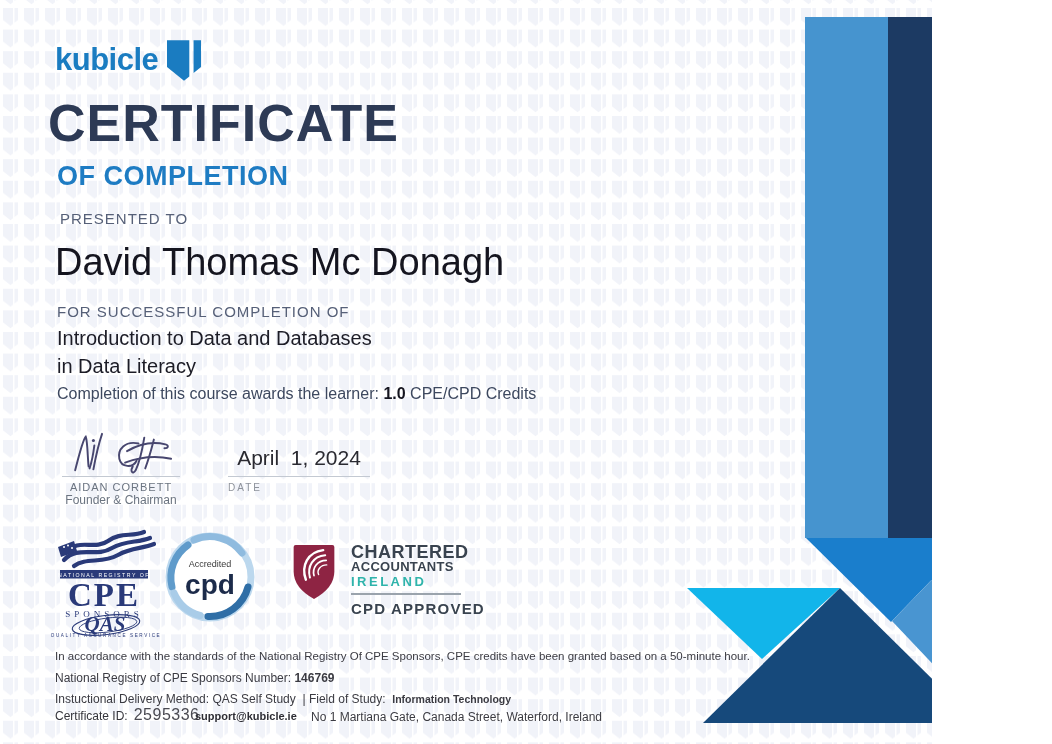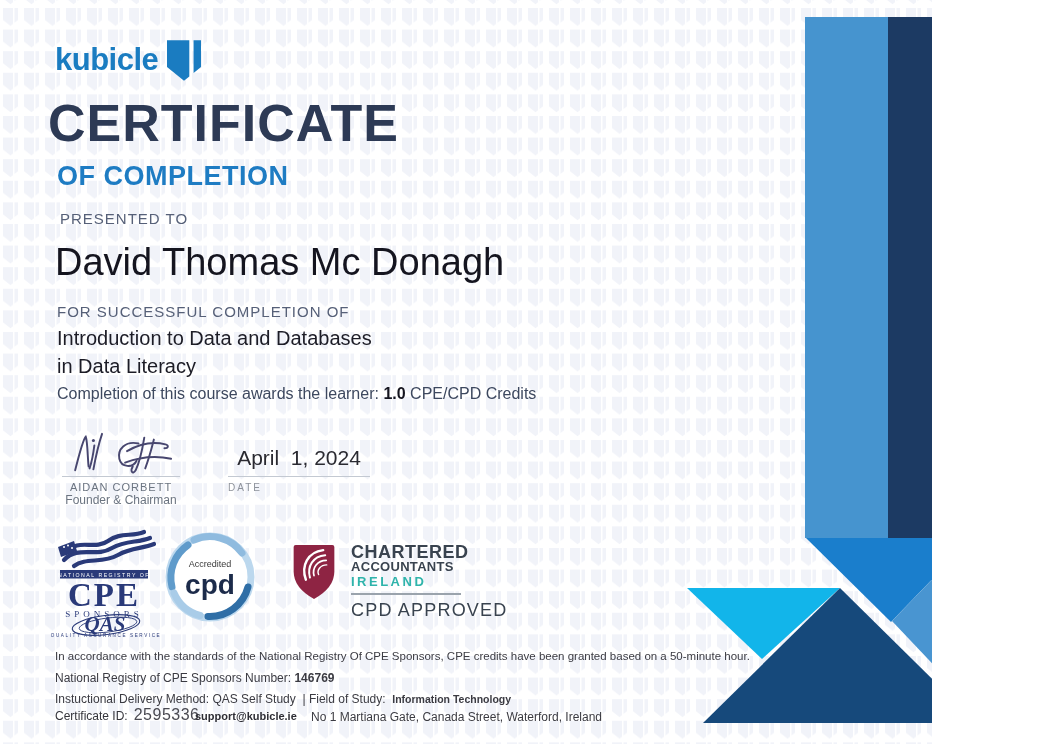--- a/index.html
+++ b/index.html
@@ -31,21 +31,21 @@
   .date-value{left:228px;top:446px;width:142px;text-align:center;font-size:21px;color:#2a2a31;white-space:pre;}
   .date-label{left:228px;top:482px;width:142px;text-align:left;font-size:10px;color:#8d929b;letter-spacing:2px;}
 
   
   .cai{left:291px;top:543px;display:flex;gap:14px;align-items:flex-start;}
   .cai-text{padding-top:2px;}
   .cai-l1{font-size:18px;font-weight:700;color:#39434f;letter-spacing:0.5px;line-height:15px;}
   .cai-l2{font-size:13px;font-weight:700;color:#39434f;letter-spacing:0.3px;line-height:14px;}
   .cai-l3{font-size:13px;font-weight:700;color:#2fb4ab;letter-spacing:2.5px;line-height:15px;}
   .cai-rule{width:110px;height:2px;background:#9aa3ac;margin:4px 0 5px 0;}
-  .cai-approved{font-size:18px;font-weight:400;color:#39434f;letter-spacing:1.2px;}
+  .cai-approved{font-size:15px;font-weight:700;color:#39434f;letter-spacing:1.2px;}
 
   
   .foot{color:#3b3b42;font-size:12px;white-space:pre-wrap;}
   .f1{left:55px;top:650px;font-size:11.5px;}
   .f2{left:55px;top:671px;}
   .f3{left:55px;top:692px;}
   .f3 b{font-size:10.5px;}
   .f-cert{left:55px;top:706px;display:flex;align-items:baseline;gap:6px;}
   .f-cert-label{font-size:12px;color:#34343b;}
   .f-cert-value{font-size:16px;font-weight:400;color:#4a4a52;letter-spacing:0.5px;}

